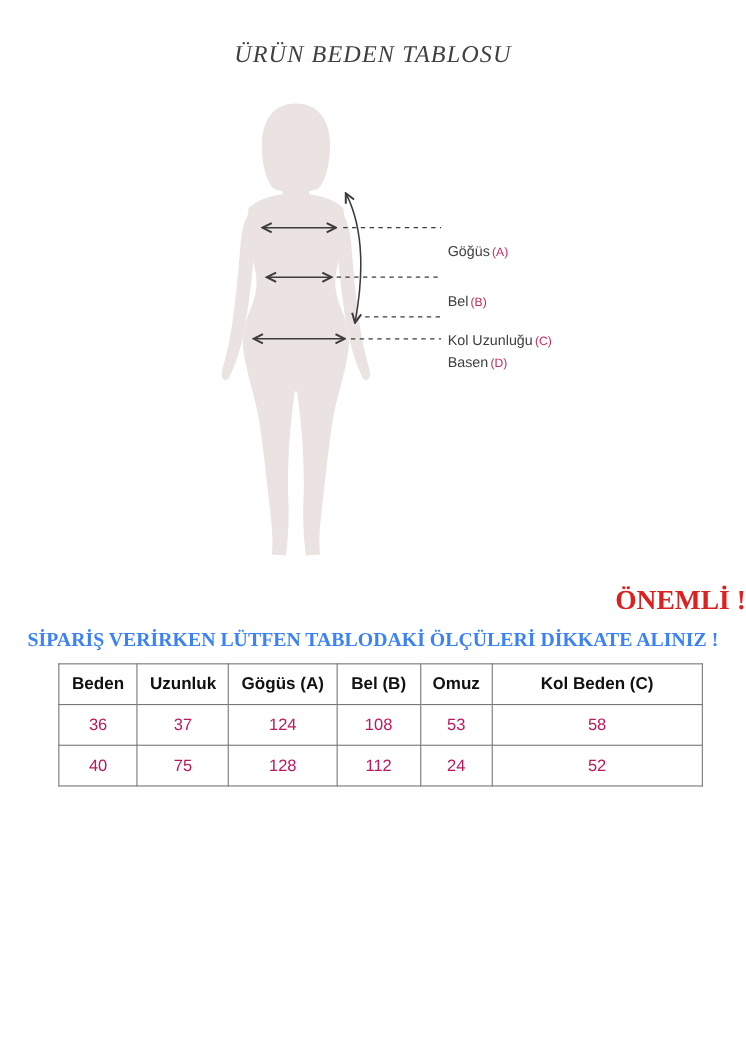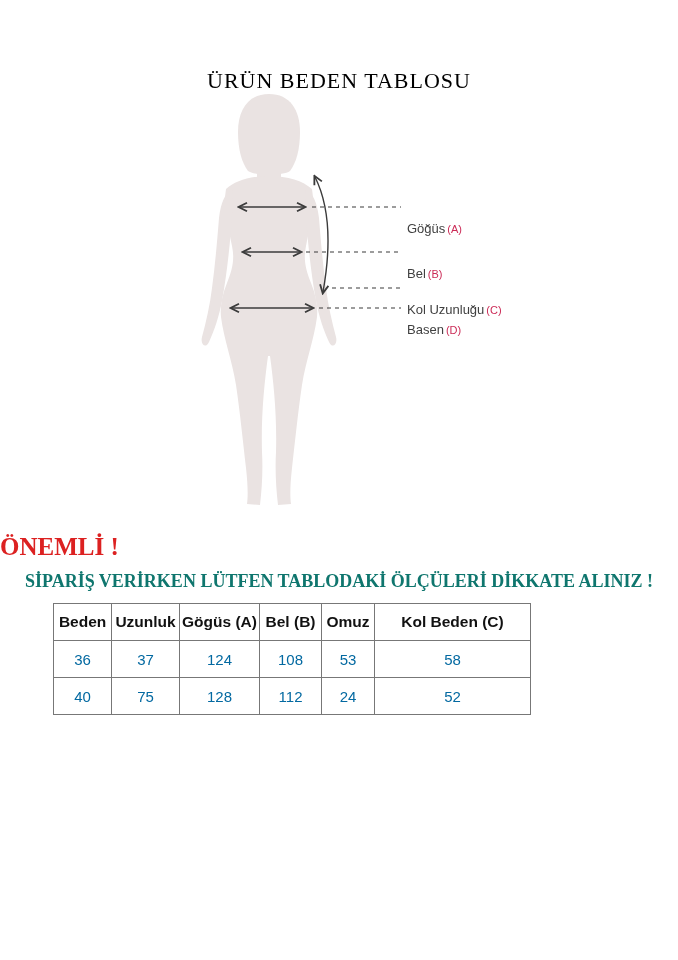--- a/index.html
+++ b/index.html
@@ -8,29 +8,30 @@
   .page {
     position: relative;
     width: 678px;
     height: 960px;
     background: #ffffff;
     overflow: hidden;
     margin: 0 auto;
   }
   .page-title {
     position: absolute;
-    top: 68px;
+    top: 36px;
     left: 0;
     width: 100%;
     text-align: center;
     font-family: "Liberation Serif", serif;
     font-size: 22px;
     font-weight: 400;
     letter-spacing: 1px;
-    color: #000000;
+    color: #404040;
+    font-style: italic;
   }
   .diagram-svg {
     position: absolute;
     left: 0;
     top: 0;
     width: 678px;
     height: 530px;
   }
   .mlabel {
     position: absolute;
@@ -45,53 +46,53 @@
   .mlabel .mcode {
     font-size: 11px;
     color: #cb2a56;
     margin-left: 2px;
   }
   .notice-heading {
     position: absolute;
     top: 533px;
     left: 0;
     width: 100%;
-    text-align: left;
+    text-align: right;
     font-family: "Liberation Serif", serif;
     font-size: 25px;
     font-weight: 700;
     color: #dc2121;
   }
   .notice-warning {
     position: absolute;
     top: 571px;
     left: 0;
     width: 100%;
     text-align: center;
     font-family: "Liberation Serif", serif;
     font-size: 18px;
     font-weight: 700;
-    color: #0f766e;
+    color: #3b82f6;
     white-space: nowrap;
   }
   table.size-table {
     position: absolute;
     left: 53px;
     top: 603px;
-    width: 478px;
+    width: 586px;
     border-collapse: collapse;
     table-layout: fixed;
   }
   table.size-table th, table.size-table td {
     border: 1px solid #777777;
     height: 37px;
     text-align: center;
     vertical-align: middle;
     font-size: 15px;
-    color: #0369a1;
+    color: #be185d;
     padding: 0 2px;
   }
   table.size-table th {
     font-weight: 700;
     font-size: 15.5px;
     color: #111111;
   }
   col.c1 { width: 12.2%; }
   col.c2 { width: 14.2%; }
   col.c3 { width: 16.8%; }

